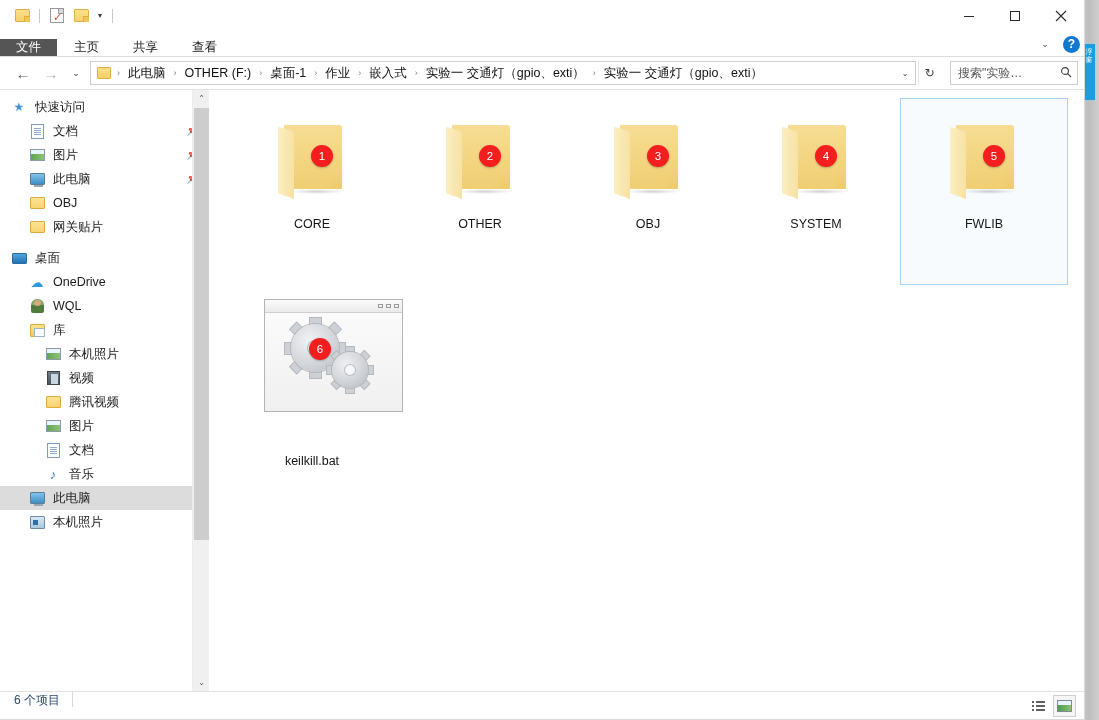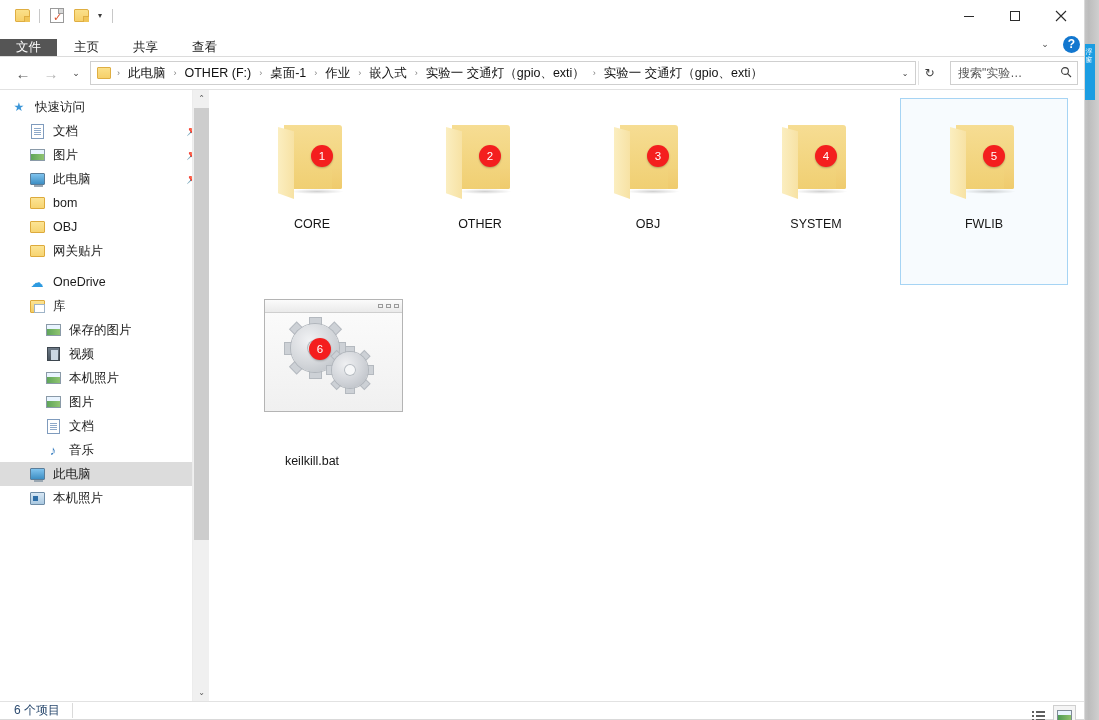--- a/index.html
+++ b/index.html
@@ -496,24 +496,24 @@
     position: absolute; left: 44px; top: 38px;
     width: 22px; height: 22px; border-radius: 50%;
     background: #f41e1e; color:#fff; font-size: 11.5px;
     display:flex; align-items:center; justify-content:center;
     z-index: 6;
     box-shadow: 0 1px 2px rgba(0,0,0,.25);
   }
 
   
   .statusbar {
-    height: 18px; flex: none;
+    height: 28px; flex: none;
     border-top: 1px solid #e2e2e2;
     background: #ffffff;
-    display: flex; align-items: center;
+    display: flex; 
     padding: 0 6px 0 14px;
     position: relative;
   }
   .status-text { font-size: 12px; color: #2b4a6f; }
   .status-sep { width:1px; height:15px; background:#dadada; margin-left:12px; }
   .viewbtns {
     position: absolute; right: 8px; top: 3px;
     display: flex; gap: 3px; align-items: center;
   }
   .vbtn {
@@ -674,68 +674,74 @@
           <span class="nav-ico">
               <span class="ico-pc"></span>
             </span>
           <span class="nav-label">此电脑</span>
           <span class="pin">📌</span>
         </div>
         <div class="navrow indent1">
           <span class="nav-ico">
               <span class="ico-folder"></span>
             </span>
-          <span class="nav-label">bom</span>
+          <span class="nav-label">OBJ</span>
         </div>
         <div class="navrow indent1">
           <span class="nav-ico">
               <span class="ico-folder"></span>
             </span>
-          <span class="nav-label">OBJ</span>
+          <span class="nav-label">网关贴片</span>
+        </div>
+
+        <div class="nav-gap"></div>
+
+        <div class="navrow">
+          <span class="nav-ico">
+              <span class="ico-desk"></span>
+            </span>
+          <span class="nav-label">桌面</span>
         </div>
         <div class="navrow indent1">
           <span class="nav-ico">
+              <span class="ico-cloud">☁</span>
+            </span>
+          <span class="nav-label">OneDrive</span>
+        </div>
+        <div class="navrow indent1">
+          <span class="nav-ico">
+              <span class="ico-user"></span>
+            </span>
+          <span class="nav-label">WQL</span>
+        </div>
+
+        <div class="navrow indent1">
+          <span class="nav-ico">
+              <span class="ico-lib"></span>
+            </span>
+          <span class="nav-label">库</span>
+        </div>
+
+        <div class="navrow indent2">
+          <span class="nav-ico">
+              <span class="ico-pic"></span>
+            </span>
+          <span class="nav-label">本机照片</span>
+        </div>
+        <div class="navrow indent2">
+          <span class="nav-ico">
+              <span class="ico-vid"></span>
+            </span>
+          <span class="nav-label">视频</span>
+        </div>
+        <div class="navrow indent2">
+          <span class="nav-ico">
               <span class="ico-folder"></span>
             </span>
-          <span class="nav-label">网关贴片</span>
-        </div>
-
-        <div class="nav-gap"></div>
-
-        <div class="navrow indent1">
-          <span class="nav-ico">
-              <span class="ico-cloud">☁</span>
-            </span>
-          <span class="nav-label">OneDrive</span>
-        </div>
-
-        <div class="navrow indent1">
-          <span class="nav-ico">
-              <span class="ico-lib"></span>
-            </span>
-          <span class="nav-label">库</span>
-        </div>
-
-        <div class="navrow indent2">
-          <span class="nav-ico">
-              <span class="ico-pic"></span>
-            </span>
-          <span class="nav-label">保存的图片</span>
-        </div>
-        <div class="navrow indent2">
-          <span class="nav-ico">
-              <span class="ico-vid"></span>
-            </span>
-          <span class="nav-label">视频</span>
-        </div>
-        <div class="navrow indent2">
-          <span class="nav-ico">
-              <span class="ico-pic"></span>
-            </span>
-          <span class="nav-label">本机照片</span>
+          <span class="nav-label">腾讯视频</span>
         </div>
         <div class="navrow indent2">
           <span class="nav-ico">
               <span class="ico-pic"></span>
             </span>
           <span class="nav-label">图片</span>
         </div>
         <div class="navrow indent2">
           <span class="nav-ico">
               <span class="ico-doc"></span>

